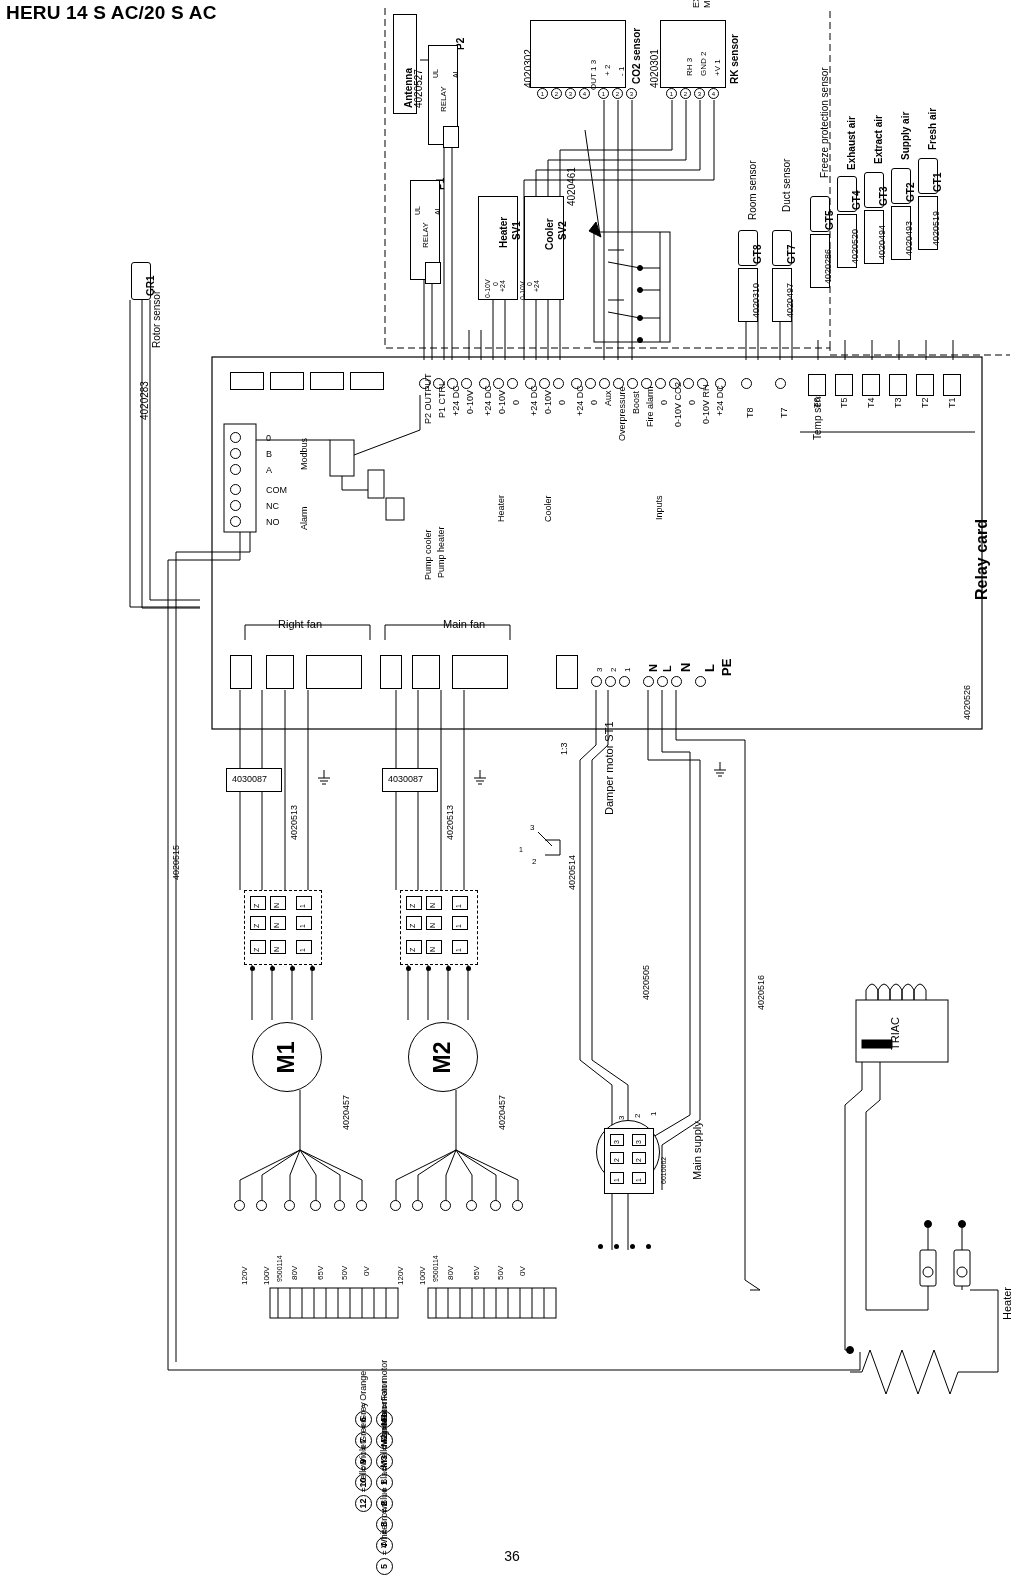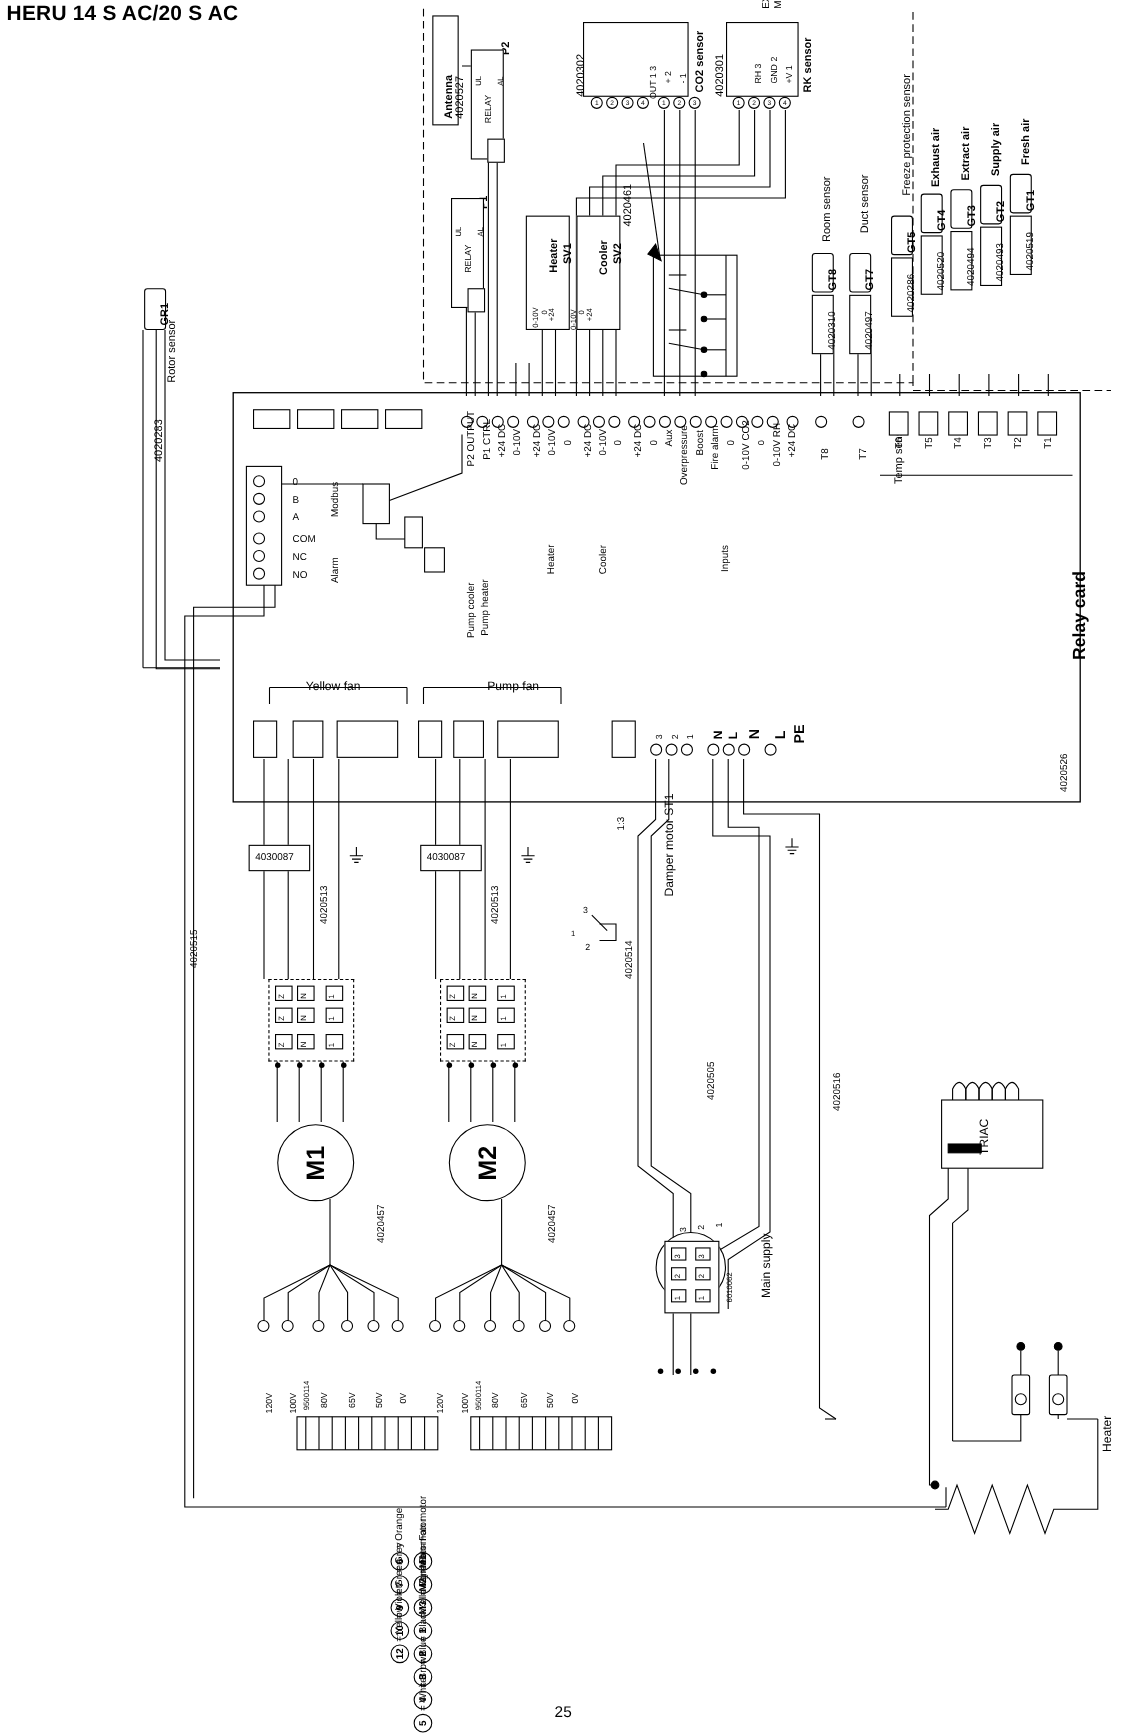--- a/index.html
+++ b/index.html
@@ -26,21 +26,21 @@
   .legend-item{position:absolute;white-space:nowrap;}
   .lgcirc{display:inline-block;width:15px;height:15px;border:1px solid #000;border-radius:50%;text-align:center;font-size:9px;font-weight:bold;line-height:14px;vertical-align:middle;background:#fff;}
   .svgwrap{position:absolute;left:0;top:0;width:1024px;height:1578px;pointer-events:none;}
 </style>
 </head>
 <body>
 
 <div class="page">
 
   <div class="title">HERU 14 S AC/20 S AC</div>
-  <div class="pgnum">25</div>
+  <div class="pgnum">36</div>
 
   <svg class="svgwrap" viewBox="0 0 1024 1578">
     <g stroke="#000" fill="none" stroke-width="1">
 
       <path d="M 385 8 L 385 348 L 830 348 L 830 355 L 1010 355" stroke-dasharray="7 4"></path>
       <path d="M 830 348 L 830 8" stroke-dasharray="7 4"></path>
       <path d="M 390 300 L 840 300" stroke-dasharray="7 4" opacity="0"></path>
 
       <rect x="212" y="357" width="770" height="372" stroke-width="1.2"></rect>
       <rect x="212" y="620" width="770" height="109" stroke-width="1.2" fill="none" opacity="0"></rect>
@@ -419,22 +419,22 @@
   <div class="term" style="left:230px;top:516px;"></div>
   <div class="vt rot lbl9" style="left:300px;top:470px;">Modbus</div>
   <div class="vt rot lbl9" style="left:300px;top:530px;">Alarm</div>
   <div class="lbl9" style="position:absolute;left:266px;top:434px;">0</div>
   <div class="lbl9" style="position:absolute;left:266px;top:450px;">B</div>
   <div class="lbl9" style="position:absolute;left:266px;top:466px;">A</div>
   <div class="lbl9" style="position:absolute;left:266px;top:486px;">COM</div>
   <div class="lbl9" style="position:absolute;left:266px;top:502px;">NC</div>
   <div class="lbl9" style="position:absolute;left:266px;top:518px;">NO</div>
 
-  <div class="lbl11" style="position:absolute;left:278px;top:619px;">Yellow fan</div>
-  <div class="lbl11" style="position:absolute;left:443px;top:619px;">Pump fan</div>
+  <div class="lbl11" style="position:absolute;left:278px;top:619px;">Right fan</div>
+  <div class="lbl11" style="position:absolute;left:443px;top:619px;">Main fan</div>
 
   <div class="box" style="left:230px;top:655px;width:22px;height:34px;"></div>
   <div class="box" style="left:266px;top:655px;width:28px;height:34px;"></div>
   <div class="box" style="left:306px;top:655px;width:56px;height:34px;"></div>
   <div class="box" style="left:380px;top:655px;width:22px;height:34px;"></div>
   <div class="box" style="left:412px;top:655px;width:28px;height:34px;"></div>
   <div class="box" style="left:452px;top:655px;width:56px;height:34px;"></div>
   <div class="box" style="left:556px;top:655px;width:22px;height:34px;"></div>
 
   <div class="term" style="left:591px;top:676px;"></div>

